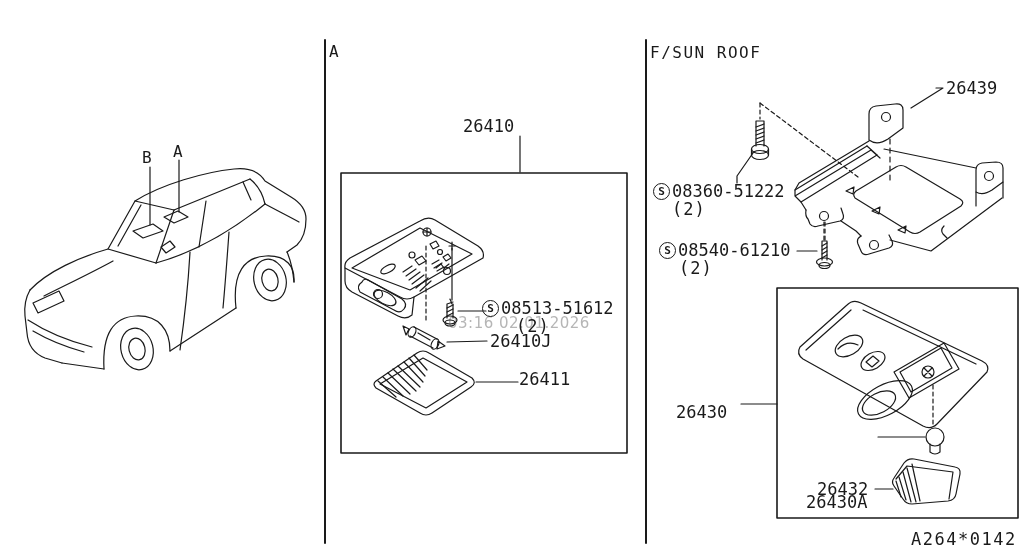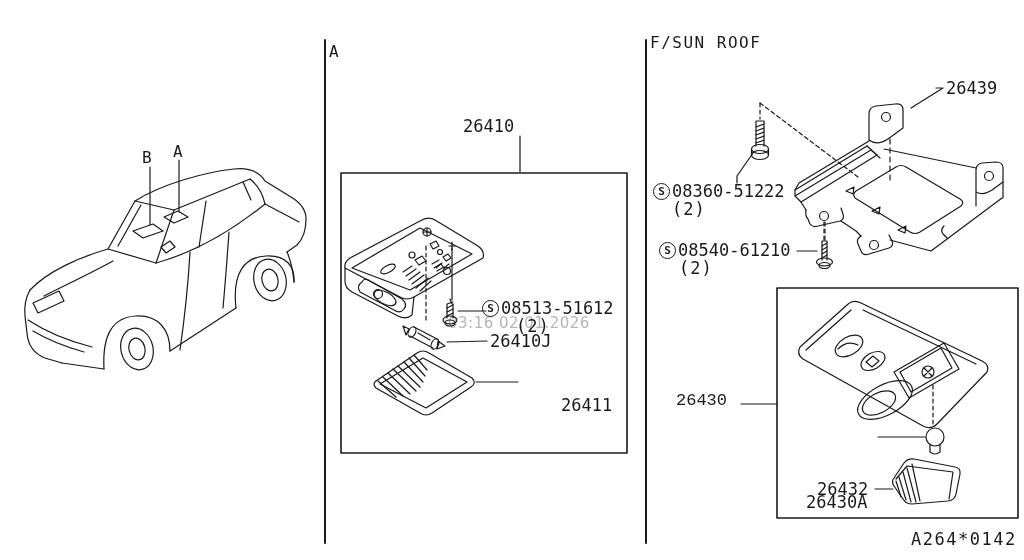--- a/index.html
+++ b/index.html
@@ -227,52 +227,52 @@
       <path d="M894,478 Q891,482 894,486 L903,499 Q906,504 912,504 L948,501 Q955,500 956,494 L960,474 Q961,468 955,467 L914,459 Q908,458 904,463 Z"></path>
       <path d="M896,479 L907,466 L953,472 L949,499"></path>
       <path d="M896,481 L901,497 M899,477 L906,500 M903,472 L911,502 M907,468 L916,502 M912,464 L920,501"></path>
       <path d="M875,489 L893,489"></path>
     </g>
   </svg>
 
   <div class="labels-layer">
 
     <div class="hdr" style="left:329px;top:44px;">A</div>
-    <div class="hdr" style="left:650px;top:35px;">F/SUN ROOF</div>
+    <div class="hdr" style="left:650px;top:45px;">F/SUN ROOF</div>
 
     <div class="callout" style="left:142px;top:150px;">B</div>
     <div class="callout" style="left:173px;top:144px;">A</div>
 
     <div class="lbl" style="left:463px;top:118px;">26410</div>
 
     <div class="lbl" style="left:482px;top:300px;">
       <span class="scircle">S</span>
       <span>08513-51612</span>
     </div>
     <div class="lbl qty" style="left:516px;top:318px;">(2)</div>
 
     <div class="lbl" style="left:490px;top:333px;">26410J</div>
 
-    <div class="lbl" style="left:519px;top:397px;margin-left:42px;">26411</div>
+    <div class="lbl" style="left:519px;top:371px;">26411</div>
 
     <div class="lbl" style="left:946px;top:80px;text-align:center;">26439</div>
 
     <div class="lbl" style="left:653px;top:183px;">
       <span class="scircle">S</span>
       <span>08360-51222</span>
     </div>
     <div class="lbl qty" style="left:672px;top:201px;">(2)</div>
 
     <div class="lbl" style="left:659px;top:242px;">
       <span class="scircle">S</span>
       <span>08540-61210</span>
     </div>
     <div class="lbl qty" style="left:679px;top:260px;">(2)</div>
 
-    <div class="lbl" style="left:676px;top:392px;font-family:Liberation Mono, monospace;">26430</div>
+    <div class="lbl" style="left:676px;top:404px;">26430</div>
 
     <div class="lbl" style="left:806px;top:446px;margin-top:48px;">26430A</div>
 
     <div class="lbl" style="left:817px;top:481px;">26432</div>
 
     <div class="footer" style="left:911px;top:531px;">A264*0142</div>
   </div>
 </div>
 
 </body></html>

